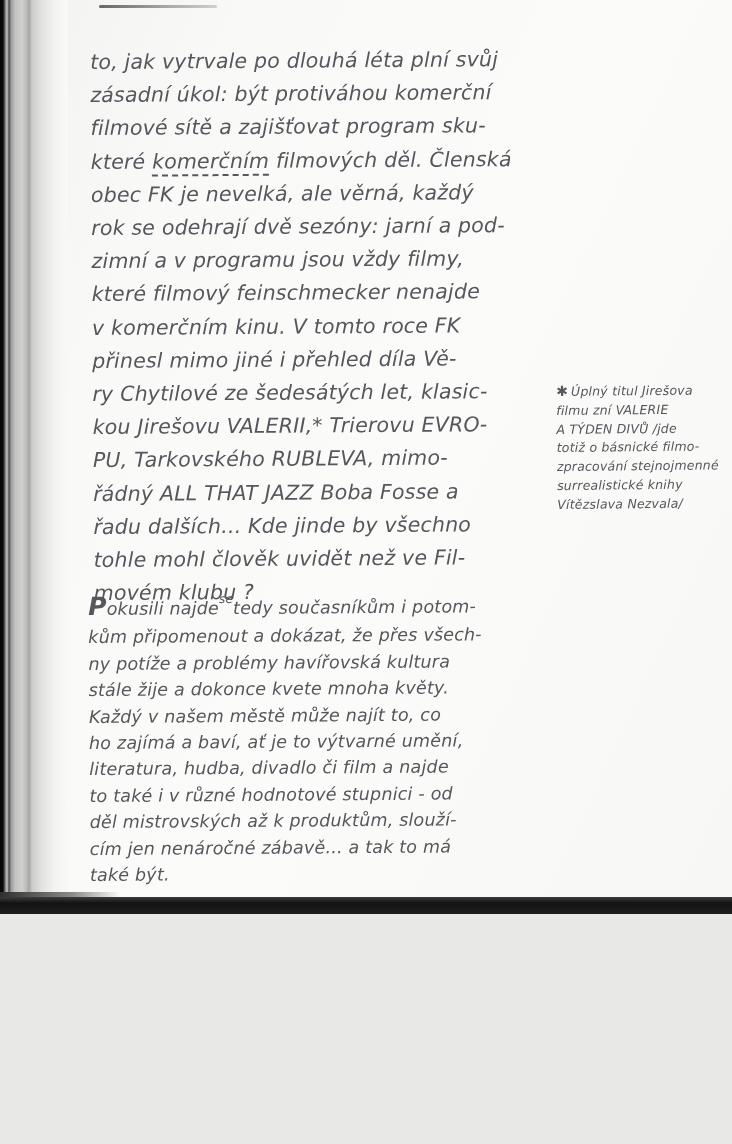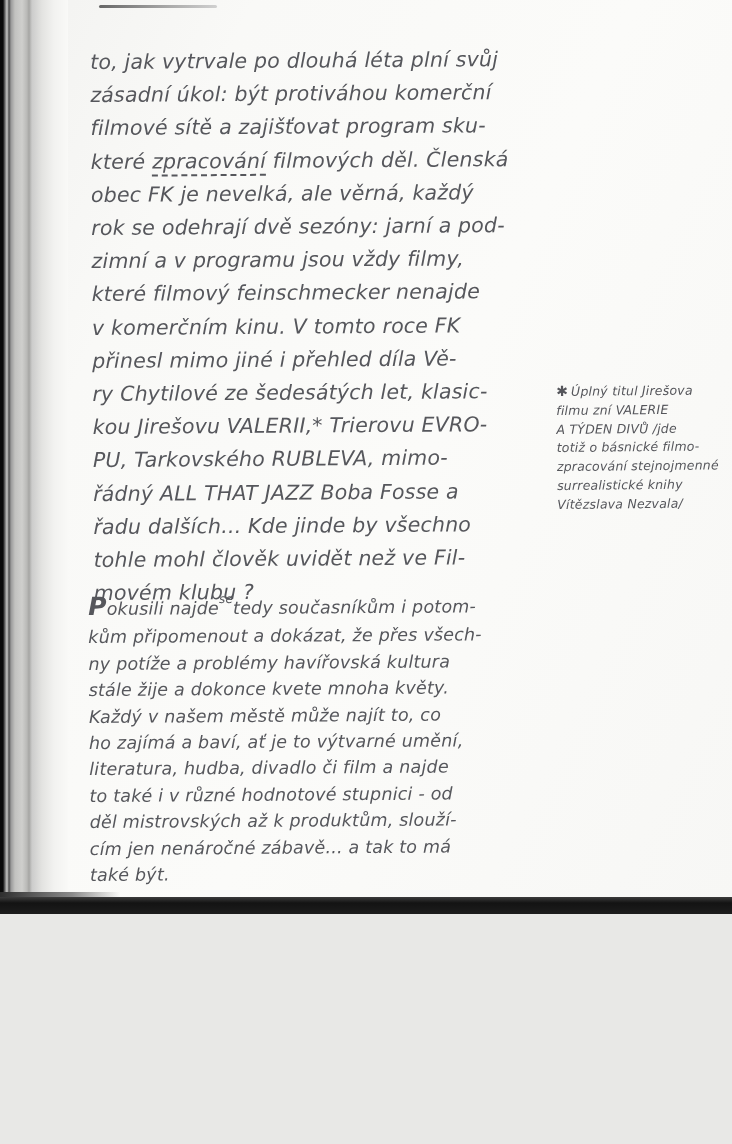--- a/index.html
+++ b/index.html
@@ -81,21 +81,21 @@
 
 <div class="page">
 
   <div class="binding"></div>
   <div class="top-line"></div>
 
   <div class="para1 hand">
     <div class="line">to, jak vytrvale po dlouhá léta plní svůj</div>
     <div class="line">zásadní úkol: být protiváhou komerční</div>
     <div class="line">filmové sítě a zajišťovat program sku-</div>
-    <div class="line"><span>které </span><span class="uline">zpracování</span><span> filmových děl. Členská</span></div>
+    <div class="line"><span>které </span><span class="uline">komerčním</span><span> filmových děl. Členská</span></div>
     <div class="line">obec FK je nevelká, ale věrná, každý</div>
     <div class="line">rok se odehrají dvě sezóny: jarní a pod-</div>
     <div class="line">zimní a v programu jsou vždy filmy,</div>
     <div class="line">které filmový feinschmecker nenajde</div>
     <div class="line">v komerčním kinu. V tomto roce FK</div>
     <div class="line">přinesl mimo jiné i přehled díla Vě-</div>
     <div class="line">ry Chytilové ze šedesátých let, klasic-</div>
     <div class="line">kou Jirešovu VALERII,* Trierovu EVRO-</div>
     <div class="line">PU, Tarkovského RUBLEVA, mimo-</div>
     <div class="line">řádný ALL THAT JAZZ Boba Fosse a</div>

